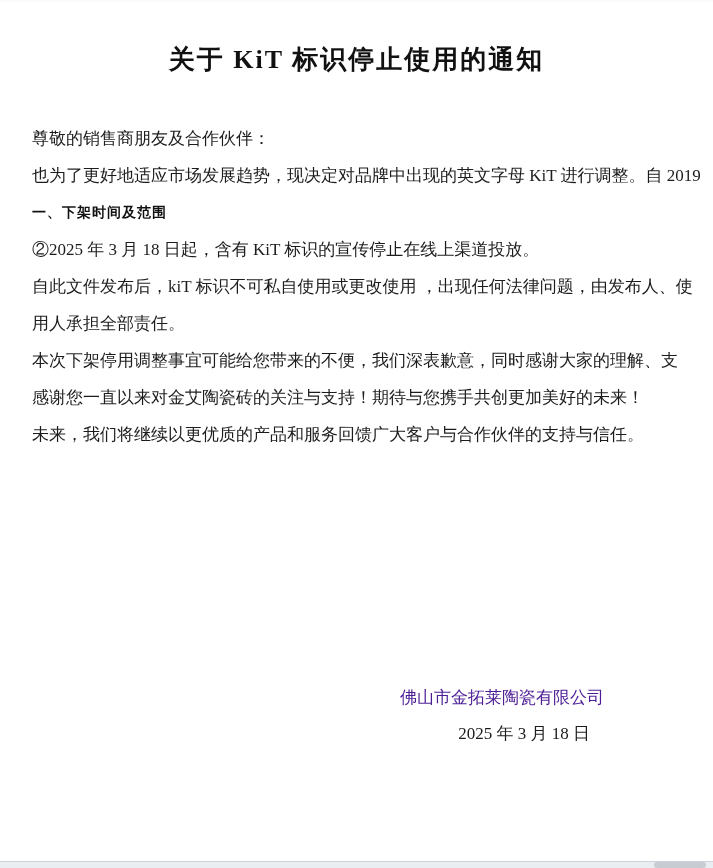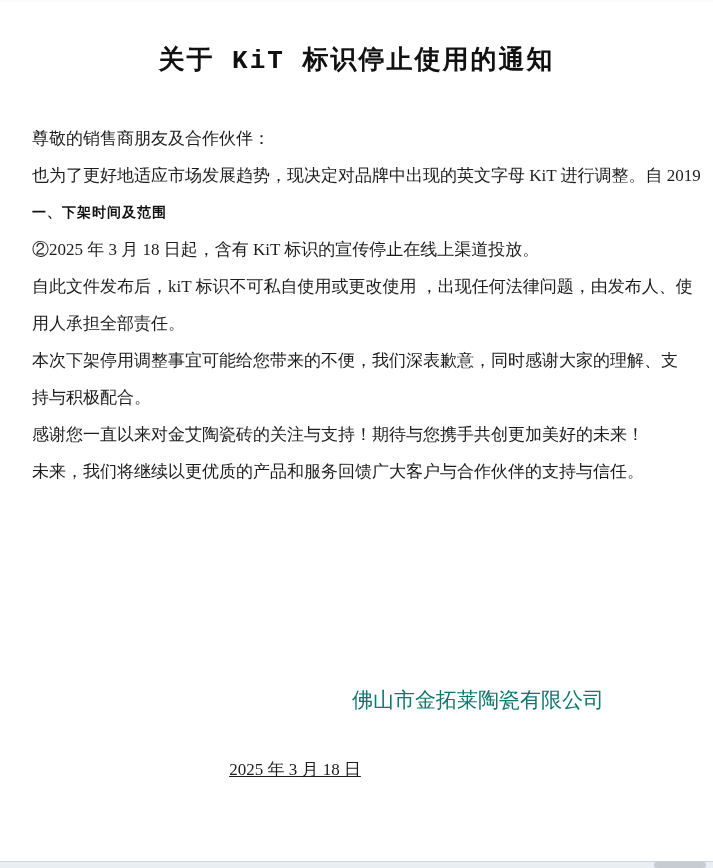--- a/index.html
+++ b/index.html
@@ -20,21 +20,21 @@
     position: absolute;
     top: 0; left: 0; right: 0;
     height: 2px;
     background: #fafbfc;
   }
   .doc-title {
     position: absolute;
     top: 42px;
     left: 0; right: 0;
     text-align: center;
-    font-family: Liberation Mono, monospace;
+    font-family: Liberation Serif, serif;
     font-weight: 700;
     font-size: 26px;
     letter-spacing: 2px;
     color: #111111;
     white-space: nowrap;
   }
   .content {
     position: absolute;
     top: 120px;
     left: 32px;
@@ -54,34 +54,33 @@
     font-size: 14px;
     color: #111111;
     letter-spacing: 1px;
   }
   .sig-company {
     position: absolute;
     top: 686px;
     left: 0;
     right: 109px;
     text-align: right;
-    font-size: 21px;
+    font-size: 17px;
     white-space: nowrap;
-    color: #0f766e;
+    color: #4c1d95;
   }
   .sig-date {
     position: absolute;
-    top: 758px;
+    top: 722px;
     left: 0;
     right: 123px;
-    text-align: center;
+    text-align: right;
     font-size: 17px;
     white-space: nowrap;
     color: #1c1c1c;
-    text-decoration: underline;
   }
   .h-scrollbar {
     position: absolute;
     left: 0; right: 0; bottom: 0;
     height: 7px;
     background: #e9eef3;
     border-top: 1px solid #ccd4db;
   }
   .h-scrollbar-thumb {
     position: absolute;
@@ -103,21 +102,20 @@
   <div class="doc-title">关于 KiT 标识停止使用的通知</div>
 
   <div class="content">
     <div class="line">尊敬的销售商朋友及合作伙伴：</div>
     <div class="line">也为了更好地适应市场发展趋势，现决定对品牌中出现的英文字母 KiT 进行调整。自 2019</div>
     <div class="line heading">一、下架时间及范围</div>
     <div class="line">②2025 年 3 月 18 日起，含有 KiT 标识的宣传停止在线上渠道投放。</div>
     <div class="line">自此文件发布后，kiT 标识不可私自使用或更改使用 ，出现任何法律问题，由发布人、使</div>
     <div class="line">用人承担全部责任。</div>
     <div class="line">本次下架停用调整事宜可能给您带来的不便，我们深表歉意，同时感谢大家的理解、支</div>
-    <div class="line">持与积极配合。</div>
     <div class="line">感谢您一直以来对金艾陶瓷砖的关注与支持！期待与您携手共创更加美好的未来！</div>
     <div class="line">未来，我们将继续以更优质的产品和服务回馈广大客户与合作伙伴的支持与信任。</div>
   </div>
 
   <div class="sig-company">佛山市金拓莱陶瓷有限公司</div>
 
   <div class="sig-date">2025 年 3 月 18 日</div>
 
   <div class="h-scrollbar">
     <div class="h-scrollbar-thumb"></div>

